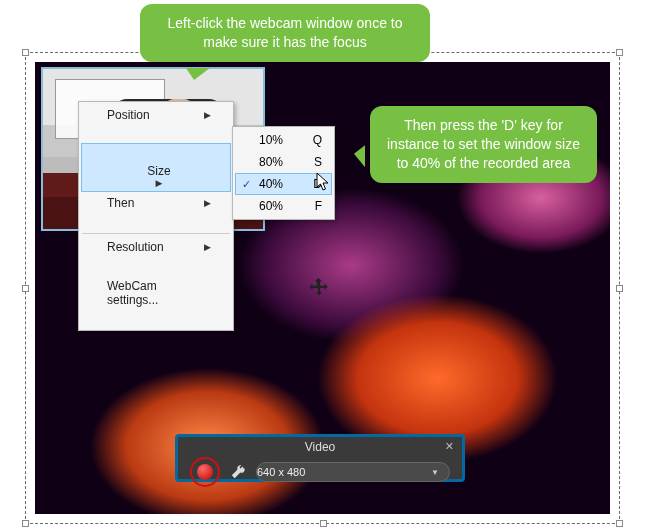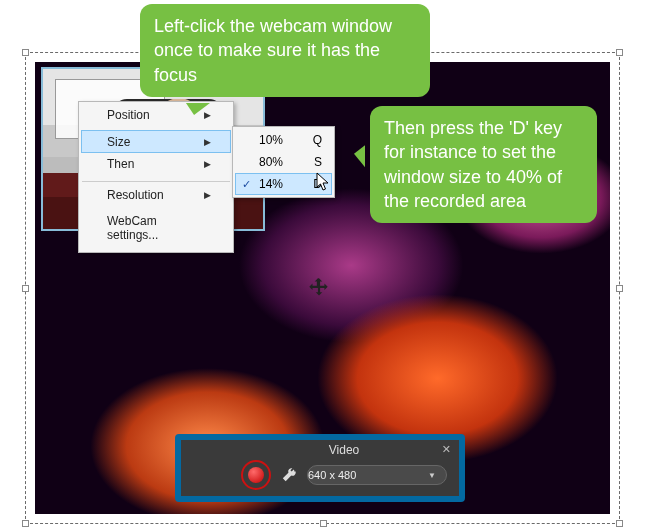--- a/index.html
+++ b/index.html
@@ -72,26 +72,26 @@
     left: 78px; top: 101px;
     width: 156px;
     background: #f5f5f5;
     border: 1px solid #b8b8b8;
     box-shadow: 2px 2px 4px rgba(0,0,0,0.25);
     font-size: 12px;
     color: #222;
     padding: 2px;
   }
   .ctx-item {
-    padding: 4px 20px 8px 26px;
+    padding: 4px 20px 21px 26px;
     display: flex;
     justify-content: space-between;
     align-items: center;
   }
-  .ctx-item.sel { background: #cde8ff; border:1px solid #7cc0f0; padding:4px 19px 3px 25px; }
+  .ctx-item.sel { background: #cde8ff; border:1px solid #7cc0f0; padding:20px 19px 3px 25px;flex-direction:column; }
   .ctx-sep { height:1px; background:#ccc; margin:2px 1px; }
   .sub-arrow { font-size: 9px; color:#333; }
 
   .sub-menu {
     position: absolute;
     left: 232px; top: 126px;
     width: 103px;
     background: #f5f5f5;
     border: 1px solid #b8b8b8;
     box-shadow: 2px 2px 4px rgba(0,0,0,0.25);
@@ -117,25 +117,25 @@
     pointer-events: none;
     z-index: 50;
   }
 
   
   .callout {
     position: absolute;
     background: #77c043;
     color: #fff;
     font-family: "Comic Sans MS", cursive, sans-serif;
-    font-size: 18px;
+    font-size: 14px;
     line-height: 1.35;
     padding: 10px 14px;
     border-radius: 12px;
-    text-align: left;
+    text-align: center;
   }
   .callout.top { left: 140px; top: 4px; width: 290px; }
   .callout.top::after {
     content:"";
     position:absolute; left:44px; bottom:-18px;
     border: 12px solid transparent;
     border-top-color: #77c043;
     border-bottom: none;
     transform: skewX(-18deg);
   }
@@ -146,27 +146,26 @@
     border: 11px solid transparent;
     border-right-color: #77c043;
     border-left: none;
     transform: skewY(12deg);
   }
 
   
   .vidbar {
     position: absolute;
     left: 175px; top: 434px;
-    width: 290px; height: 68px;
+    width: 290px; height: 48px;
     background: #3a3a3a;
     border-radius: 4px;
-    border: 6px solid #0369a1;
+    border: 3px solid #0369a1;
     color: #ddd;
     font-size: 11px;
-    padding-left: 48px;
   }
   .vid-title {
     text-align: center;
     padding: 3px 0;
     font-size: 12px;
   }
   .vid-close {
     position:absolute; right:8px; top:3px;
     color:#bbb; cursor:pointer;
   }
@@ -248,22 +247,26 @@
   <div class="sub-item">
     <span>10%</span>
     <span>Q</span>
   </div>
   <div class="sub-item">
     <span>80%</span>
     <span>S</span>
   </div>
   <div class="sub-item sel">
     <span class="chk">✓</span>
-    <span>14%</span>
+    <span>40%</span>
     <span>D</span>
+  </div>
+  <div class="sub-item">
+    <span>60%</span>
+    <span>F</span>
   </div>
 </div>
 
 <svg class="cursor" viewBox="0 0 14 20">
   <path d="M1 1 L1 15 L4.5 12 L7 18 L9.5 17 L7 11 L12 11 Z" fill="#fff" stroke="#000" stroke-width="1"></path>
 </svg>
 
 <div class="callout top">
   <span>Left-click the webcam window once to make sure it has the focus</span>
 </div>

